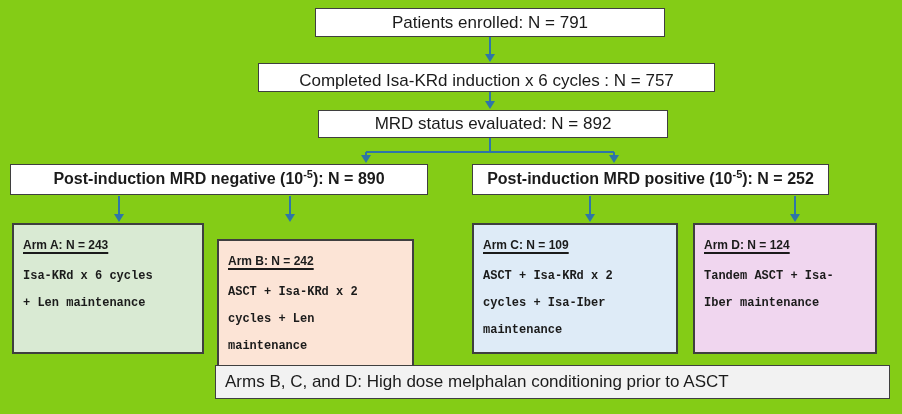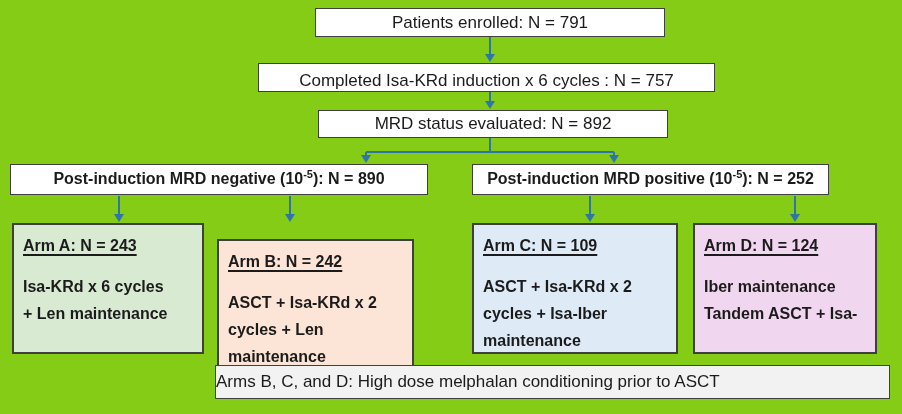--- a/index.html
+++ b/index.html
@@ -23,27 +23,27 @@
   #connectors{position:absolute;left:0;top:0;width:902px;height:414px;pointer-events:none;}
   .c-line{stroke:var(--connector);stroke-width:2;fill:none;stroke-linejoin:round;}
   .c-head{fill:var(--connector);stroke:none;}
   .box{position:absolute;box-sizing:border-box;background:#ffffff;
     border:1.5px solid var(--box-border);
     display:flex;align-items:center;justify-content:center;
     font-size:17px;line-height:1.15;white-space:nowrap;}
   .mrdbox{font-weight:bold;font-size:16px;}
   .armbox{position:absolute;box-sizing:border-box;
     border:2px solid var(--box-border);
-    padding:7px 9px;font-weight:bold;font-size:16px;line-height:27px;}
+    padding:7px 9px;font-weight:bold;font-size:12px;line-height:27px;}
   .arm-title{text-decoration:underline;text-underline-offset:3px;text-decoration-thickness:1.5px;}
-  .arm-body{margin-top:14px;}
+  .arm-body{margin-top:4px;font-family:Liberation Mono, monospace;}
   .footnote{position:absolute;box-sizing:border-box;
     background:var(--footnote-fill);border:1.5px solid var(--box-border);
     display:flex;align-items:center;justify-content:flex-start;
-    font-size:17px;white-space:nowrap;}
+    padding-left:9px;font-size:17px;white-space:nowrap;}
   sup.exp{font-size:11px;line-height:0;vertical-align:super;}
   
   #box-enrolled  {left:315px;top:8px;  width:350px;height:29px;}
   #box-induction {left:258px;top:63px; width:457px;height:29px;align-items:flex-end;}
   #box-evaluated {left:318px;top:110px;width:350px;height:28px;}
   #box-mrd-neg   {left:10px; top:164px;width:418px;height:31px;}
   #box-mrd-pos   {left:472px;top:164px;width:357px;height:31px;}
   #box-arm-a     {left:12px; top:223px;width:192px;height:131px;background:var(--arm-a-fill);}
   #box-arm-b     {left:217px;top:239px;width:197px;height:151px;background:var(--arm-b-fill);}
   #box-arm-c     {left:472px;top:223px;width:206px;height:131px;background:var(--arm-c-fill);}
@@ -120,22 +120,22 @@
     <div class="arm-body">
       <div>ASCT + Isa-KRd x 2</div>
       <div>cycles + Isa-Iber</div>
       <div>maintenance</div>
     </div>
   </div>
 
   <div class="armbox" id="box-arm-d">
     <div class="arm-title">Arm D: N = 124</div>
     <div class="arm-body">
+      <div>Tandem ASCT + Isa-</div>
       <div>Iber maintenance</div>
-      <div>Tandem ASCT + Isa-</div>
     </div>
   </div>
 
   <div class="footnote" id="box-footnote">
     <span>Arms B, C, and D: High dose melphalan conditioning prior to ASCT</span>
   </div>
 
 </div>
 
 </body></html>

